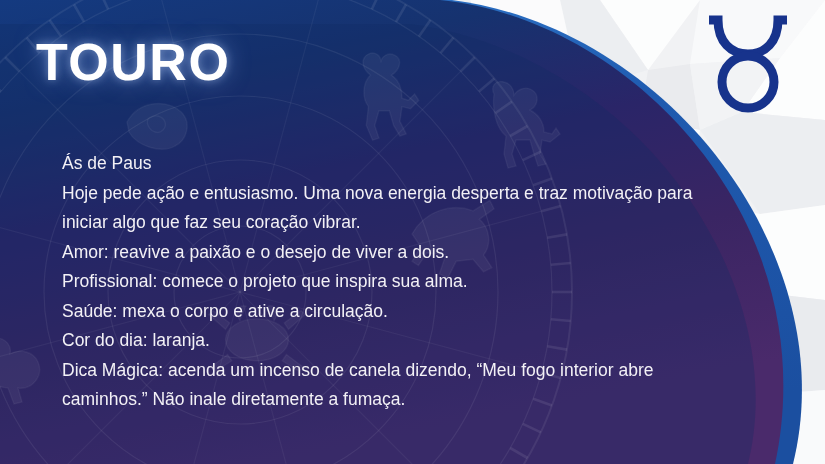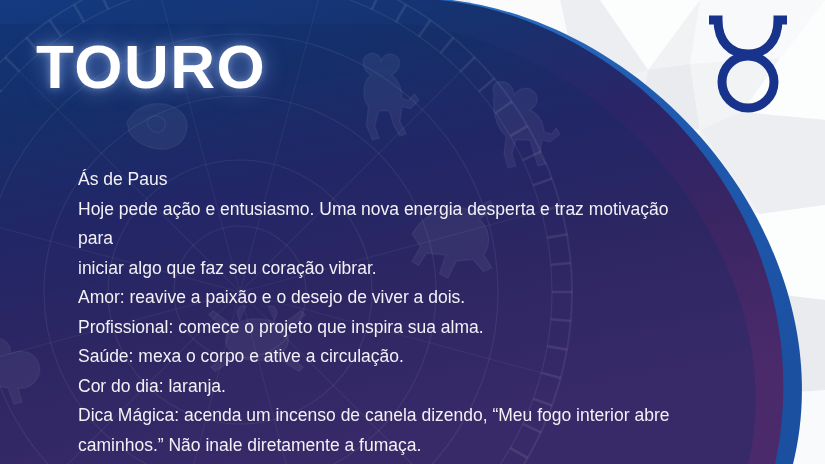--- a/index.html
+++ b/index.html
@@ -44,39 +44,39 @@
     pointer-events: none;
   }
   .wheel svg { display: block; width: 100%; height: 100%; }
 
   
   .title {
     position: absolute;
     left: 36px;
     top: 36px;
     margin: 0;
-    font-size: 62px;
+    font-size: 52px;
     line-height: 1;
     font-weight: bold;
     letter-spacing: 1.5px;
     color: #ffffff;
     text-shadow: 0 0 22px rgba(150,185,255,0.55),
                  0 0 8px rgba(200,220,255,0.45);
     font-family: "Liberation Sans", sans-serif;
   }
 
   
   .copy {
     position: absolute;
     left: 62px;
     top: 149px;
     width: 650px;
   }
   .copy p {
-    margin: 16px;
+    margin: 0;
     color: #f3f1f6;
     font-size: 17.5px;
     line-height: 29.5px;
     font-family: "Liberation Sans", sans-serif;
     white-space: pre-wrap;
   }
 
   
   .glyph {
     position: absolute;

